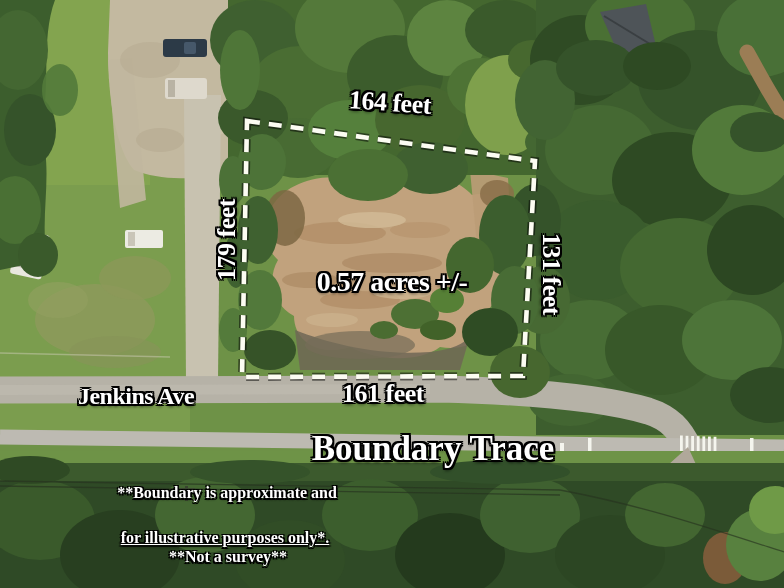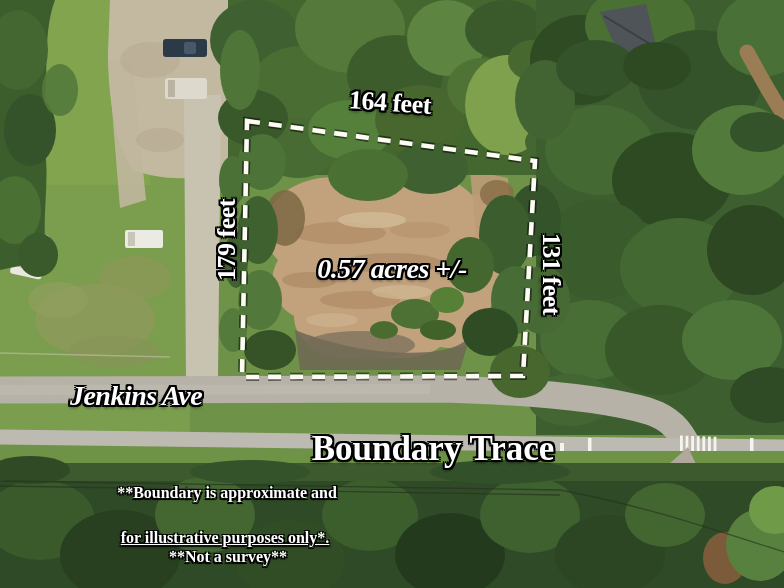--- a/index.html
+++ b/index.html
@@ -18,21 +18,21 @@
     text-shadow:
       -2px -2px 0 #000, 2px -2px 0 #000,
       -2px  2px 0 #000, 2px  2px 0 #000,
       -2px  0   0 #000, 2px  0   0 #000,
        0   -2px 0 #000, 0    2px 0 #000,
        0    3px 3px rgba(0,0,0,.55);
     transform:translate(-50%,-50%);
   }
   .dim{font-size:26px;}
   .area{font-size:28px;}
-  .street{font-size:28px;font-style:italic;}
+  .street{font-size:24px;}
   .trail-name{font-size:35px;letter-spacing:0;}
   .disclaimer-line{
     font-size:16px;letter-spacing:0;
     text-shadow:
       -1.5px -1.5px 0 #000, 1.5px -1.5px 0 #000,
       -1.5px  1.5px 0 #000, 1.5px  1.5px 0 #000,
        0 2px 2px rgba(0,0,0,.6);
   }
   .rot-ccw{transform:translate(-50%,-50%) rotate(-90deg);}
   .rot-cw{transform:translate(-50%,-50%) rotate(90deg);}
@@ -260,22 +260,23 @@
       <polygon points="247,121 535,161 523,376 242,377" fill="none" stroke="#fcfcf2" stroke-width="4.6" stroke-dasharray="13 9"></polygon>
     </g>
   </svg>
 
   <div class="lbl dim tilt" style="left:390px;top:103px;">164 feet</div>
 
   <div class="lbl dim rot-ccw" style="left:227px;top:240px;">179 feet</div>
 
   <div class="lbl dim rot-cw" style="left:551px;top:274px;">131 feet</div>
 
-  <div class="lbl area" style="left:392px;top:269px;font-style:italic;">0.57 acres +/-</div>
-
+  <div class="lbl area" style="left:392px;top:282px;">0.57 acres +/-</div>
+
+  <div class="lbl dim" style="left:383px;top:394px;">161 feet</div>
 
   <div class="lbl street" style="left:136px;top:396px;">Jenkins Ave</div>
 
   <div class="lbl trail-name" style="left:433px;top:449px;">Boundary Trace</div>
 
   <div class="lbl disclaimer-line" style="left:227px;top:493px;">**Boundary is approximate and</div>
   <div class="lbl disclaimer-line" style="left:225px;top:538px;text-decoration:underline;">for illustrative purposes only*.</div>
   <div class="lbl disclaimer-line" style="left:228px;top:557px;">**Not a survey**</div>
 
 </div>

